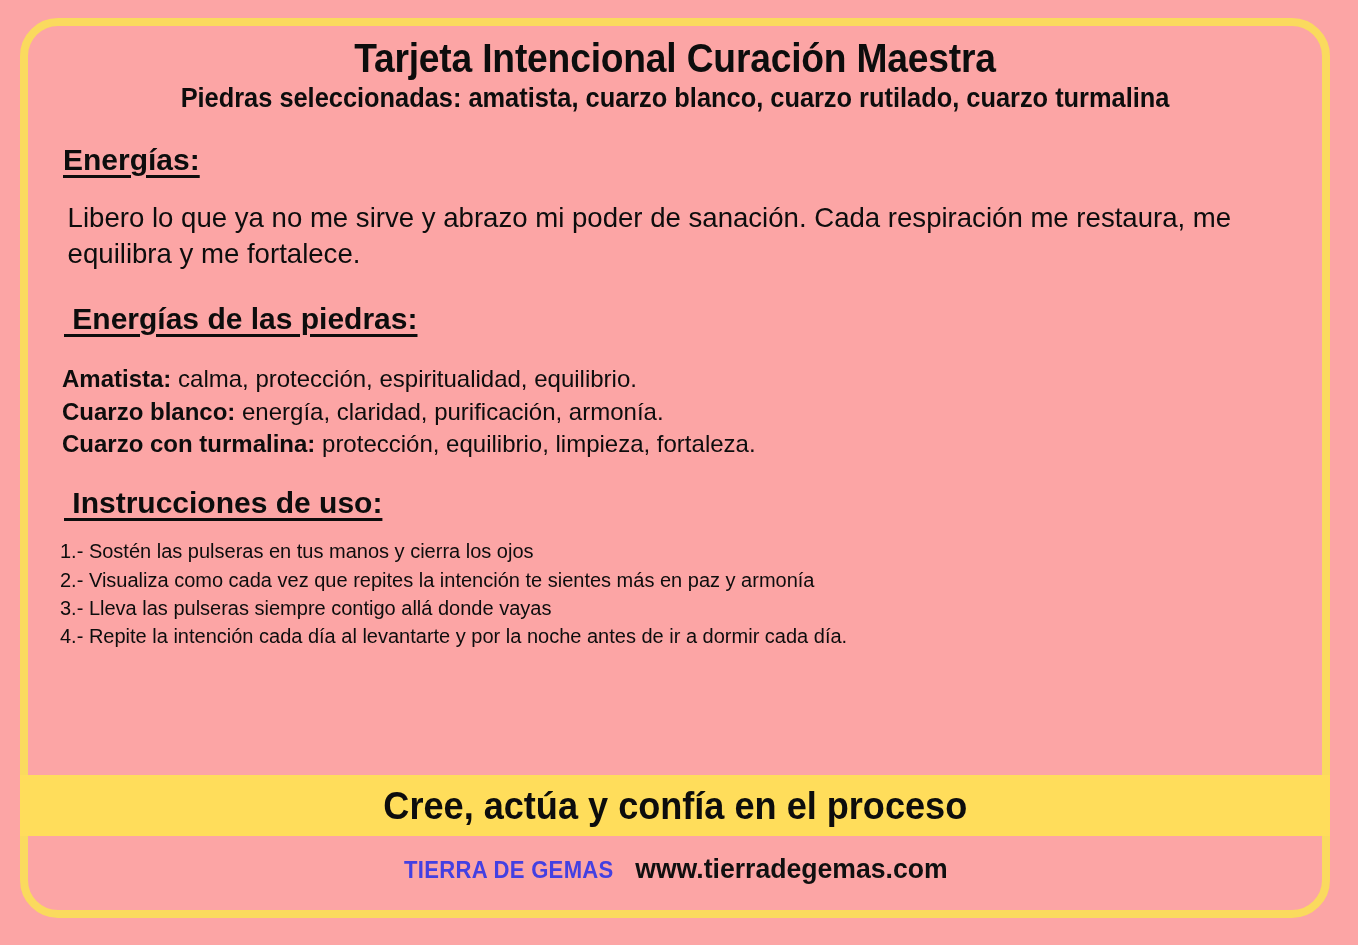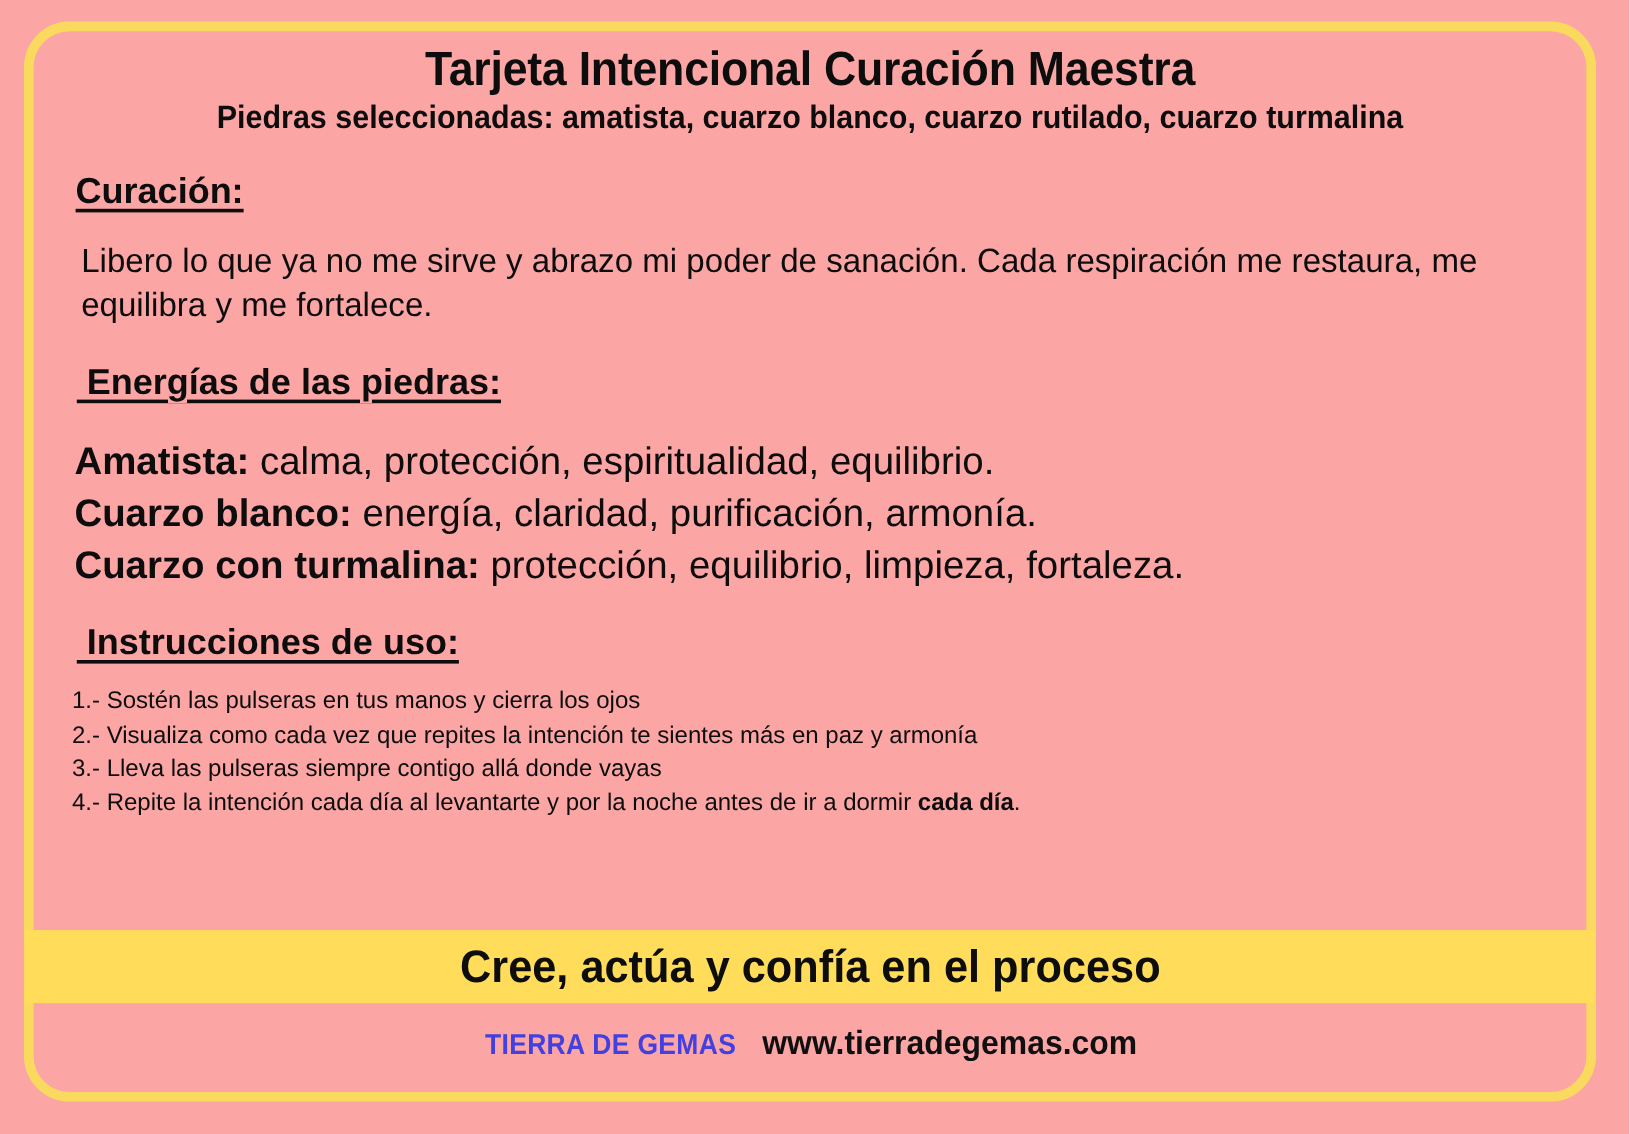--- a/index.html
+++ b/index.html
@@ -91,37 +91,37 @@
     max-width: 1268px;
     transform: scaleX(0.985);
     transform-origin: left center;
   }
   .stones-list {
     list-style: none;
     margin: 26px 0 0 0;
     padding: 0 0 0 20px;
   }
   .stones-list li {
-    font-size: 32px;
+    font-size: 24px;
     line-height: 1.37;
     white-space: nowrap;
   }
   .stones-list .stone-name { font-weight: bold; }
 
   .steps-list {
     list-style: none;
     margin: 16px 0 0 0;
     padding: 0 0 0 18px;
   }
   .steps-list li {
     font-size: 20px;
     line-height: 1.42;
     white-space: nowrap;
   }
-  .steps-list .step-strong { font-weight: bold; }
+  .steps-list .step-strong { font-weight: normal; }
 
   
   .motto-band {
     position: absolute;
     left: 0;
     right: 0;
     top: 757px;
     height: 61px;
     background: #ffdd5b;
     display: flex;
@@ -172,21 +172,21 @@
 
   <div class="card-frame"></div>
 
   <div class="card-body">
 
     <div class="content-area">
 
       <h1 class="title">Tarjeta Intencional Curación Maestra</h1>
       <h2 class="subtitle">Piedras seleccionadas: amatista, cuarzo blanco, cuarzo rutilado, cuarzo turmalina</h2>
 
-      <h3 class="section-heading h-intencion">Curación:</h3>
+      <h3 class="section-heading h-intencion">Energías:</h3>
       <p class="intention-text">Libero lo que ya no me sirve y abrazo mi poder de sanación. Cada respiración me restaura, me equilibra y me fortalece.</p>
 
       <h3 class="section-heading h-energias"> Energías de las piedras:</h3>
       <ul class="stones-list">
         <li>
           <span class="stone-name">Amatista:</span><span class="stone-props"> calma, protección, espiritualidad, equilibrio.</span>
         </li>
         <li>
           <span class="stone-name">Cuarzo blanco:</span><span class="stone-props"> energía, claridad, purificación, armonía.</span>
         </li>

